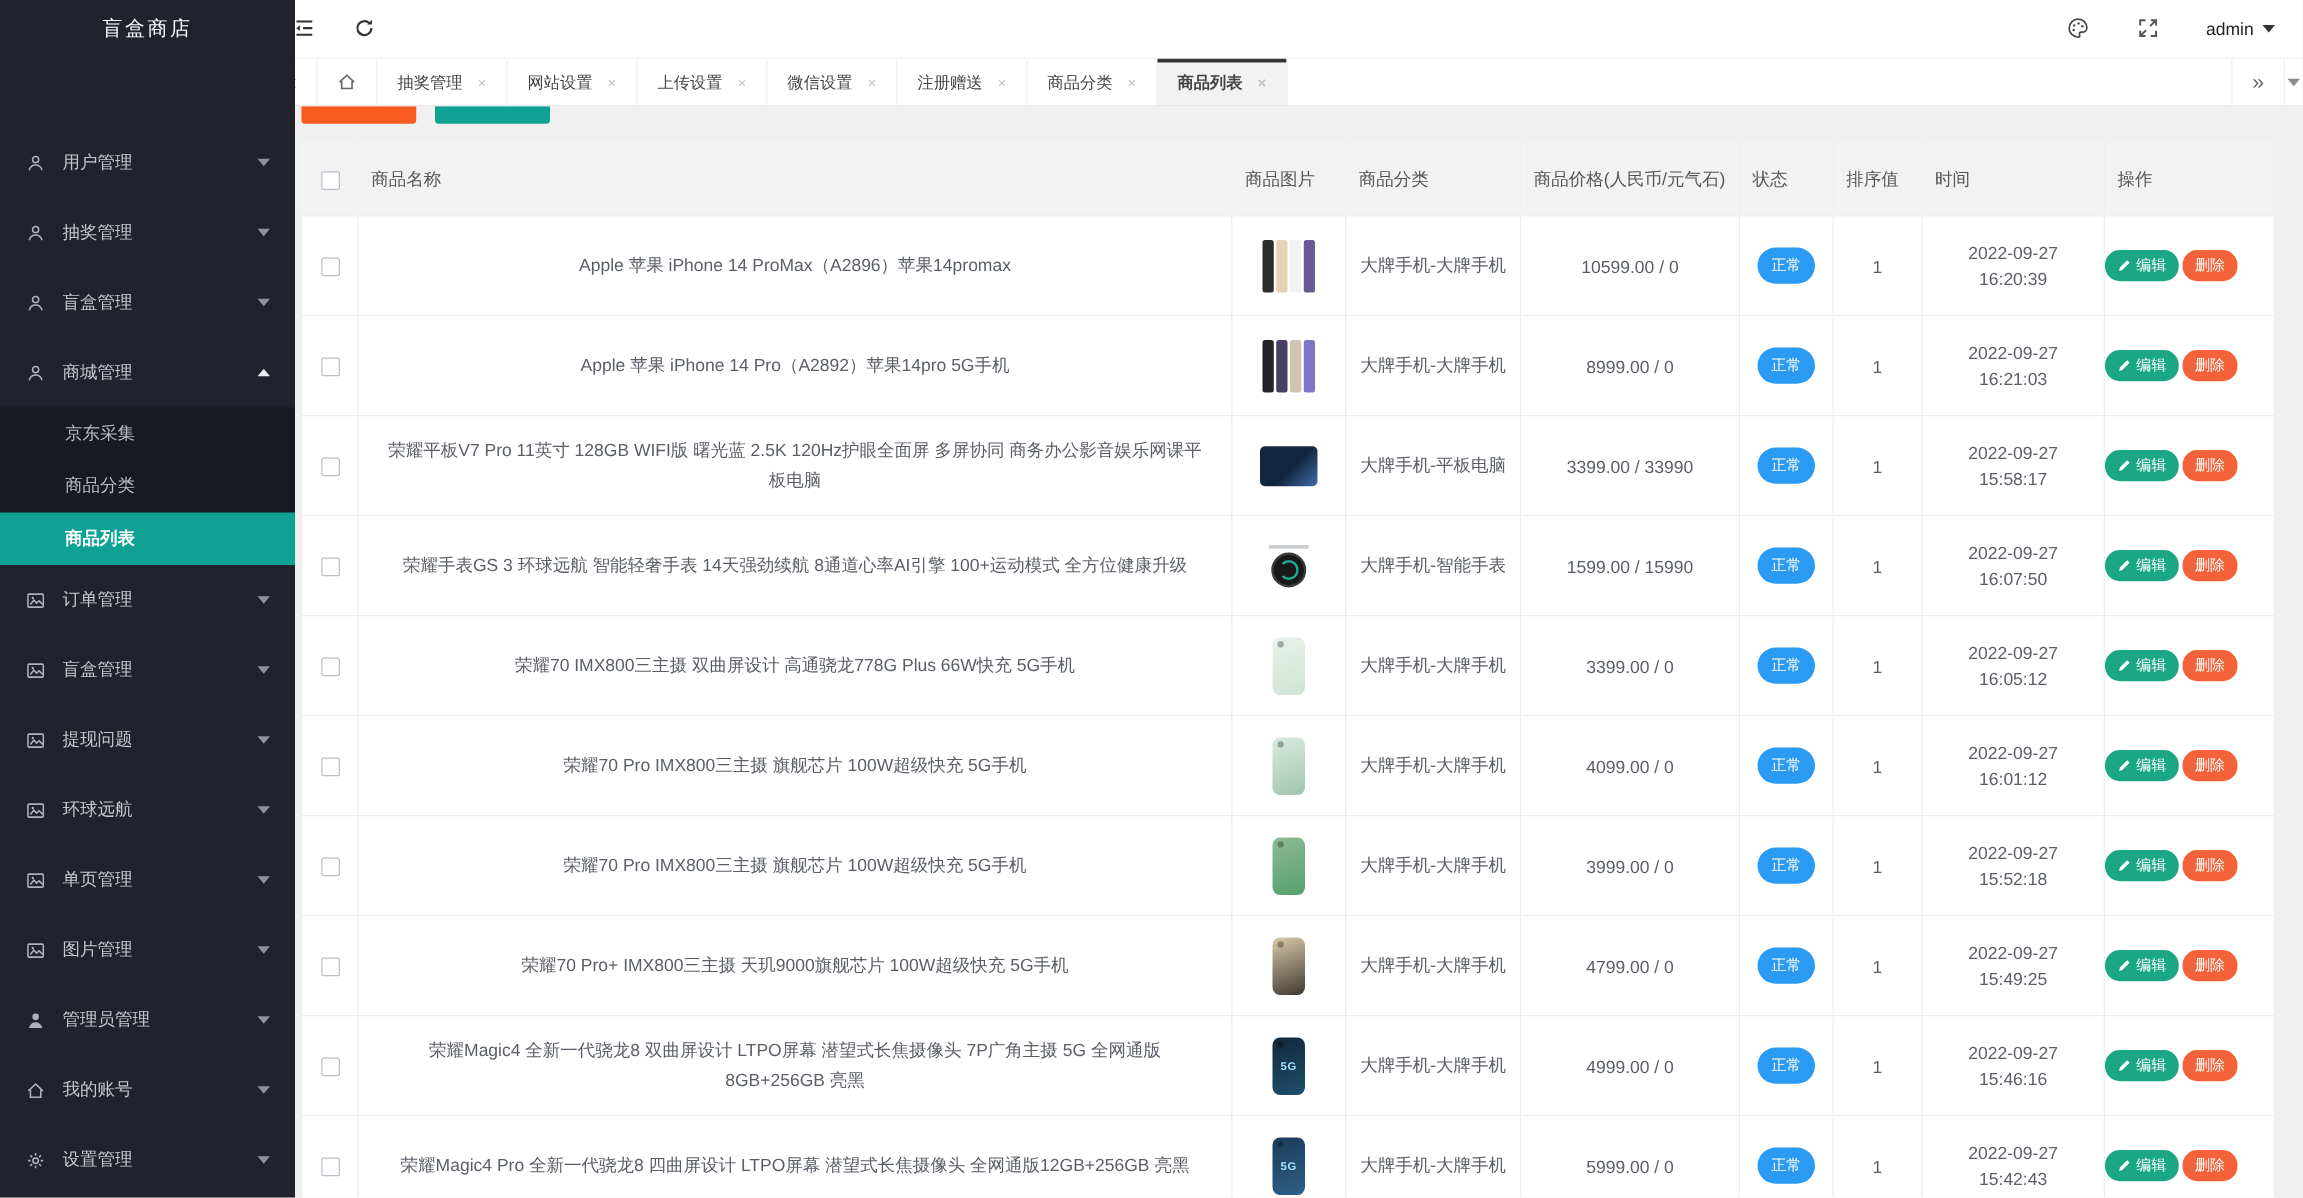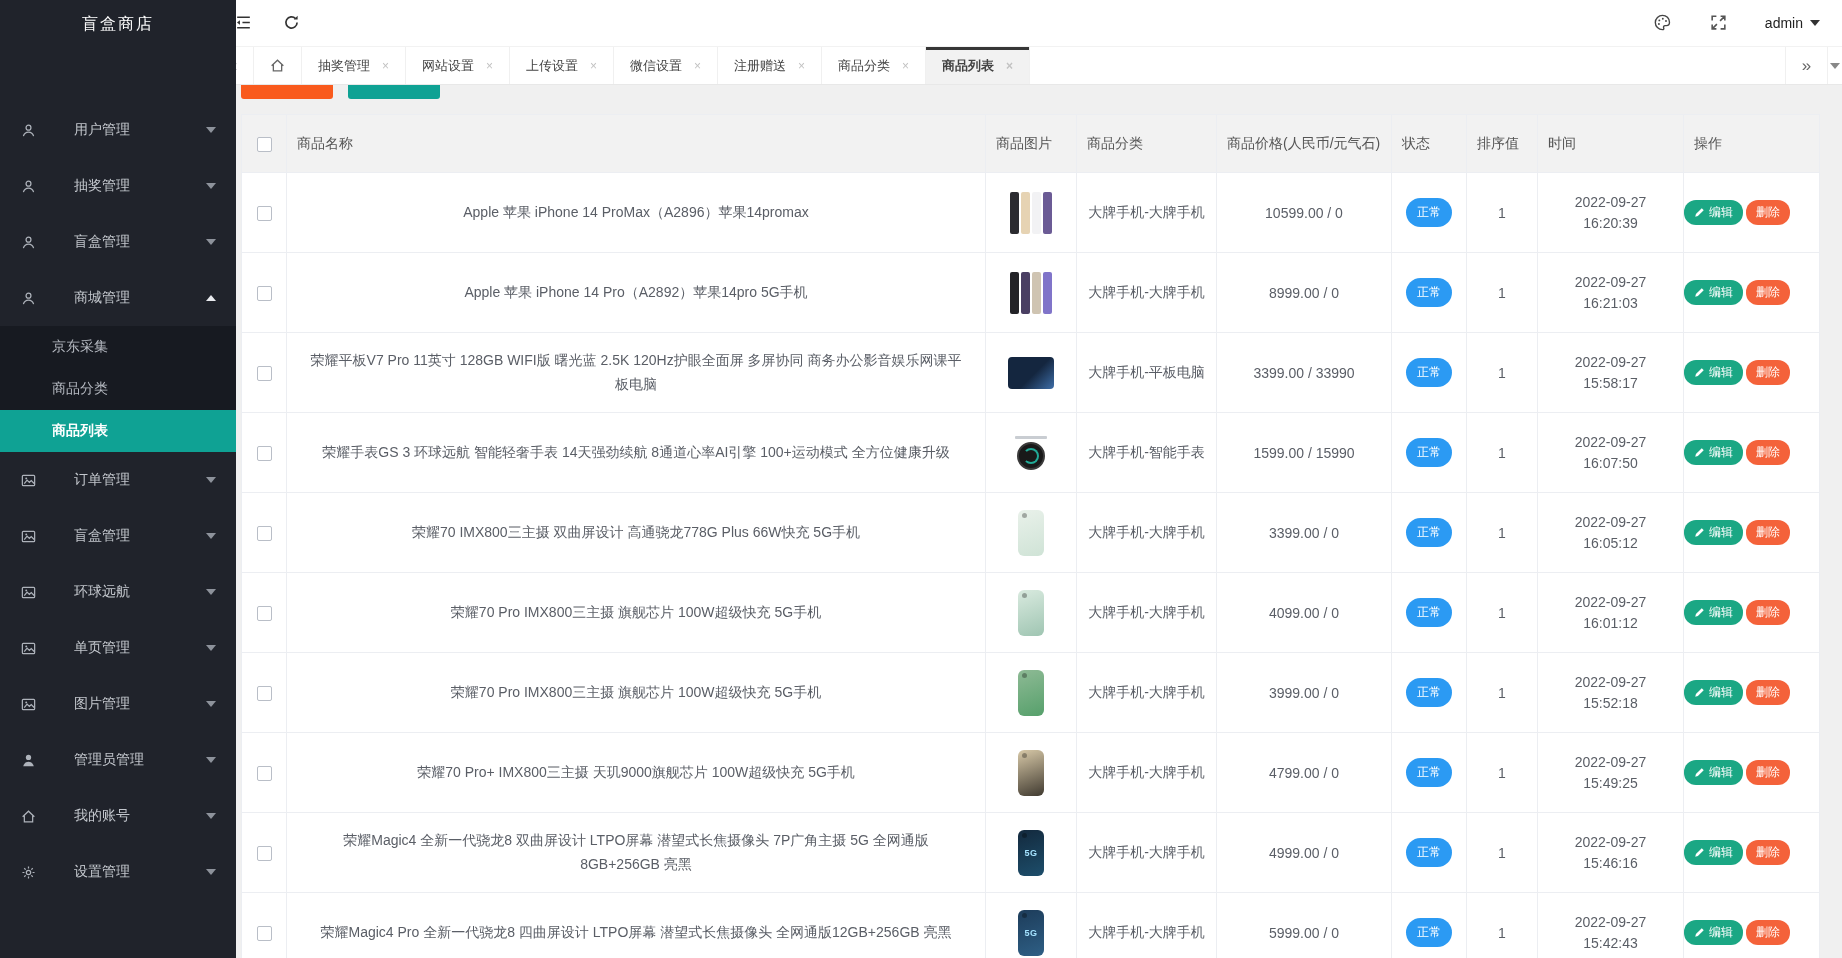--- a/index.html
+++ b/index.html
@@ -12,21 +12,21 @@
     --side-bg:#20232b; --side-sub:#171a21;
   }
 
   
   .sidebar{position:absolute;left:0;top:0;width:236px;height:958px;background:var(--side-bg);z-index:5;}
   .side-title{height:47px;line-height:47px;text-align:center;color:#fff;font-size:16px;letter-spacing:2px;}
   .menu{padding-top:55px;}
   .side-item{height:56px;display:flex;align-items:center;padding:0 20px;color:#c3c7cd;font-size:14px;cursor:pointer;}
   .side-item .s-icon{width:17px;height:17px;margin-right:13px;color:#aeb3bb;display:inline-flex;}
   .side-item .s-icon svg{width:17px;height:17px;}
-  .side-item .s-label{flex:1;margin-left:24px;}
+  .side-item .s-label{flex:1;}
   .chev{width:0;height:0;border-left:5px solid transparent;border-right:5px solid transparent;border-top:6px solid #8d929b;}
   .chev.up{border-top:none;border-bottom:6px solid #e8eaee;}
   .submenu{background:var(--side-sub);}
   .side-sub{height:42px;display:flex;align-items:center;padding-left:52px;color:#b8bcc4;font-size:14px;cursor:pointer;}
   .side-sub.active{background:var(--teal);color:#fff;font-weight:bold;}
 
   
   .topbar{position:absolute;left:212px;top:0;width:1630px;height:47px;background:#fff;
     display:flex;align-items:center;padding:0 22px;border-bottom:1px solid #f2f2f2;}
   .tb-icon{width:20px;height:20px;margin-right:28px;color:#333;cursor:pointer;display:inline-flex;}
@@ -160,20 +160,31 @@
   </div>
       <div class="side-item">
     <span class="s-icon">
           <svg viewBox="0 0 18 18" fill="none" stroke="currentColor" stroke-width="1.3">
             <rect x="2.5" y="3.5" width="13" height="11" rx="1"></rect>
             <path d="M4.5 12.2l3-3.6 2.4 2.5 2-2 3.1 3.1"></path>
             <circle cx="6.6" cy="6.8" r="1" fill="currentColor" stroke="none"></circle>
           </svg>
         </span>
     <span class="s-label">盲盒管理</span>
+    <span class="chev"></span>
+  </div>
+      <div class="side-item">
+    <span class="s-icon">
+          <svg viewBox="0 0 18 18" fill="none" stroke="currentColor" stroke-width="1.3">
+            <rect x="2.5" y="3.5" width="13" height="11" rx="1"></rect>
+            <path d="M4.5 12.2l3-3.6 2.4 2.5 2-2 3.1 3.1"></path>
+            <circle cx="6.6" cy="6.8" r="1" fill="currentColor" stroke="none"></circle>
+          </svg>
+        </span>
+    <span class="s-label">提现问题</span>
     <span class="chev"></span>
   </div>
       <div class="side-item">
     <span class="s-icon">
           <svg viewBox="0 0 18 18" fill="none" stroke="currentColor" stroke-width="1.3">
             <rect x="2.5" y="3.5" width="13" height="11" rx="1"></rect>
             <path d="M4.5 12.2l3-3.6 2.4 2.5 2-2 3.1 3.1"></path>
             <circle cx="6.6" cy="6.8" r="1" fill="currentColor" stroke="none"></circle>
           </svg>
         </span>

